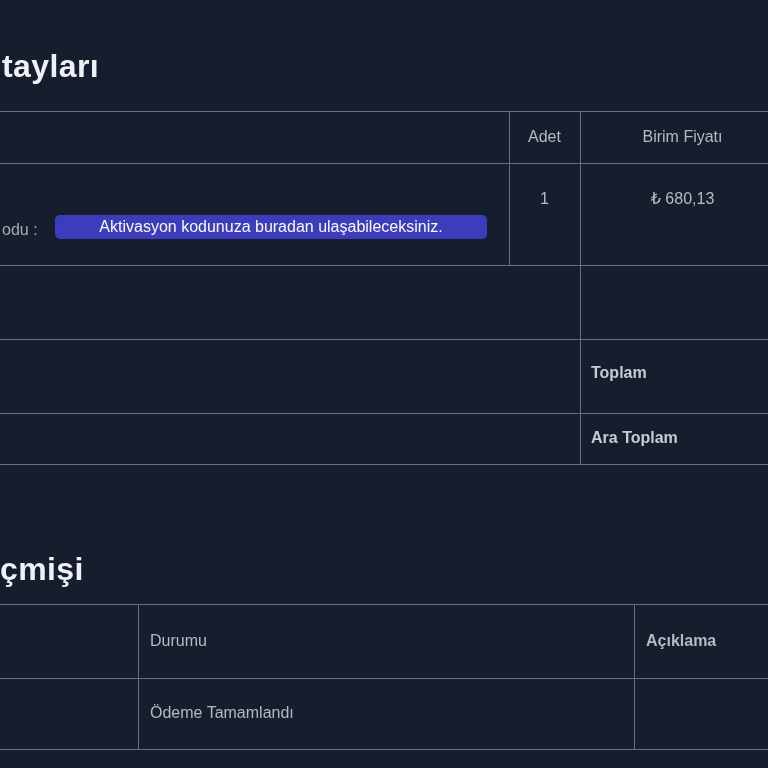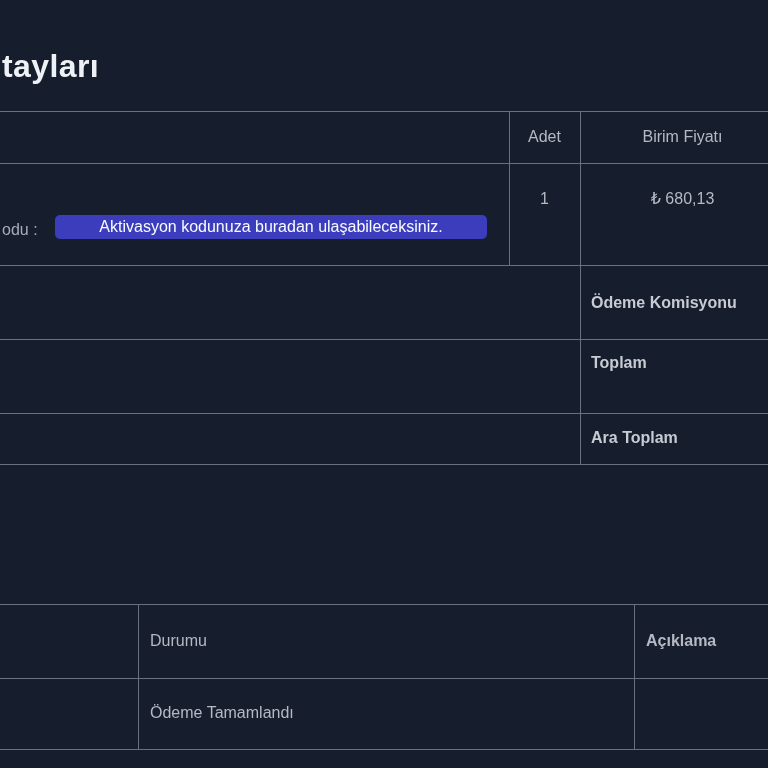--- a/index.html
+++ b/index.html
@@ -94,24 +94,24 @@
   <div class="vl" style="left:580px; top:74px; height:353px;"></div>
 
   <div class="txt center" style="left:509px; top:90px; width:71px;">Adet</div>
   <div class="txt center" style="left:580px; top:90px; width:205px;">Birim Fiyatı</div>
 
   <div class="txt center" style="left:509px; top:152px; width:71px;">1</div>
   <div class="txt center" style="left:580px; top:152px; width:205px;">₺ 680,13</div>
   <div class="txt muted" style="left:2px; top:183px;">odu :</div>
   <a class="pill">Aktivasyon kodunuza buradan ulaşabileceksiniz.</a>
 
-  <div class="txt boldlbl" style="left:591px; top:256px;">Ödeme Komisyonu</div>
-  <div class="txt boldlbl" style="left:591px; top:316px;">Toplam</div>
+  <div class="txt boldlbl" style="left:591px; top:326px;">Toplam</div>
   <div class="txt boldlbl" style="left:591px; top:391px;">Ara Toplam</div>
 
+  <h1 class="title" style="left:0px; top:514px;">çmişi</h1>
 
   <div class="hl" style="top:567px;"></div>
   <div class="hl" style="top:641px;"></div>
   <div class="hl" style="top:712px;"></div>
   <div class="vl" style="left:138px; top:567px; height:145px;"></div>
   <div class="vl" style="left:634px; top:567px; height:145px;"></div>
 
   <div class="txt" style="left:150px; top:594px;">Durumu</div>
   <div class="txt" style="left:646px; top:594px;font-weight:bold;">Açıklama</div>
 

